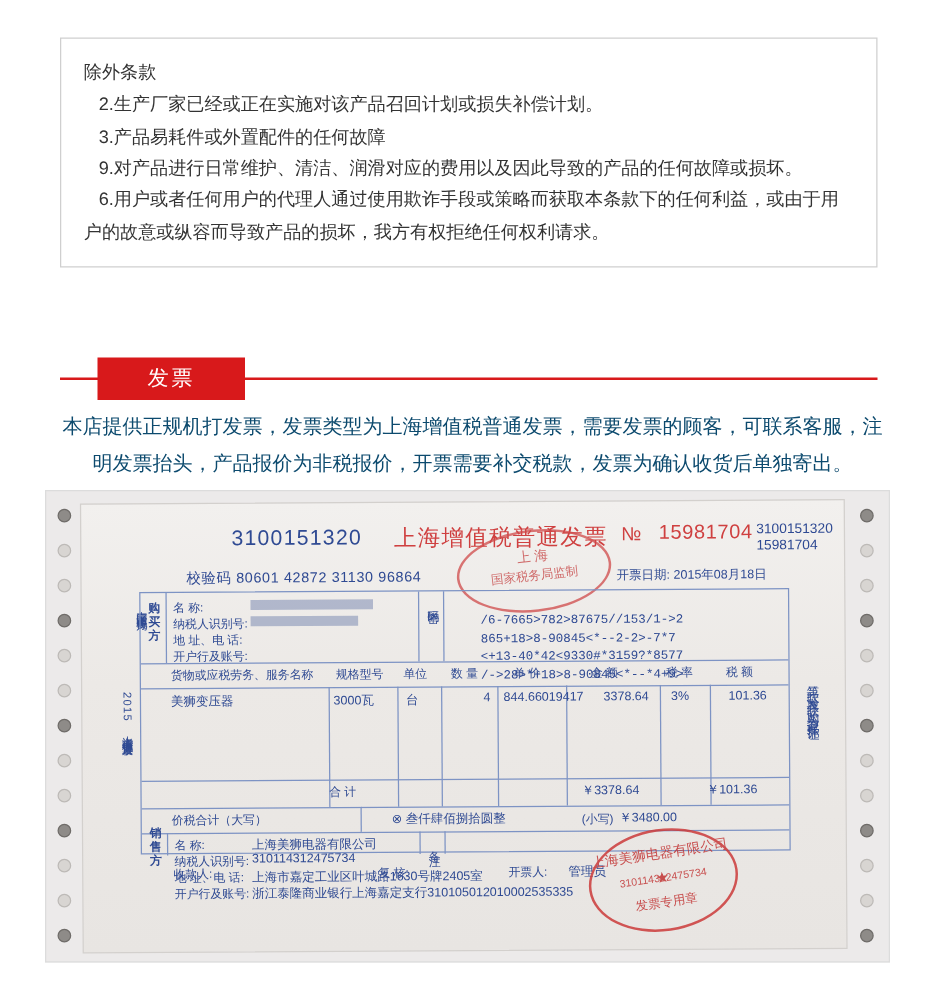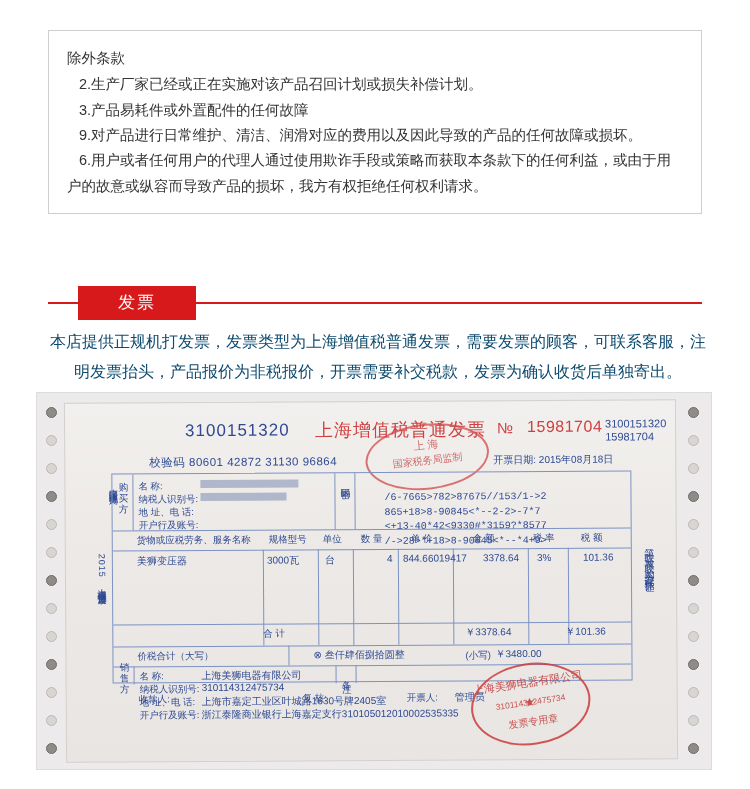--- a/index.html
+++ b/index.html
@@ -263,20 +263,21 @@
     background: #7d93c4;
   }
   .buyer-label, .seller-label {
     position: absolute;
     left: 4px;
     width: 14px;
     font-size: 9.5px;
     line-height: 1.15;
     color: #2f4a93;
     text-align: center;
+    font-weight: bold;
   }
   .field {
     position: absolute;
     font-size: 9.5px;
     color: #2f4a93;
     white-space: nowrap;
   }
   .val {
     position: absolute;
     font-size: 10px;

